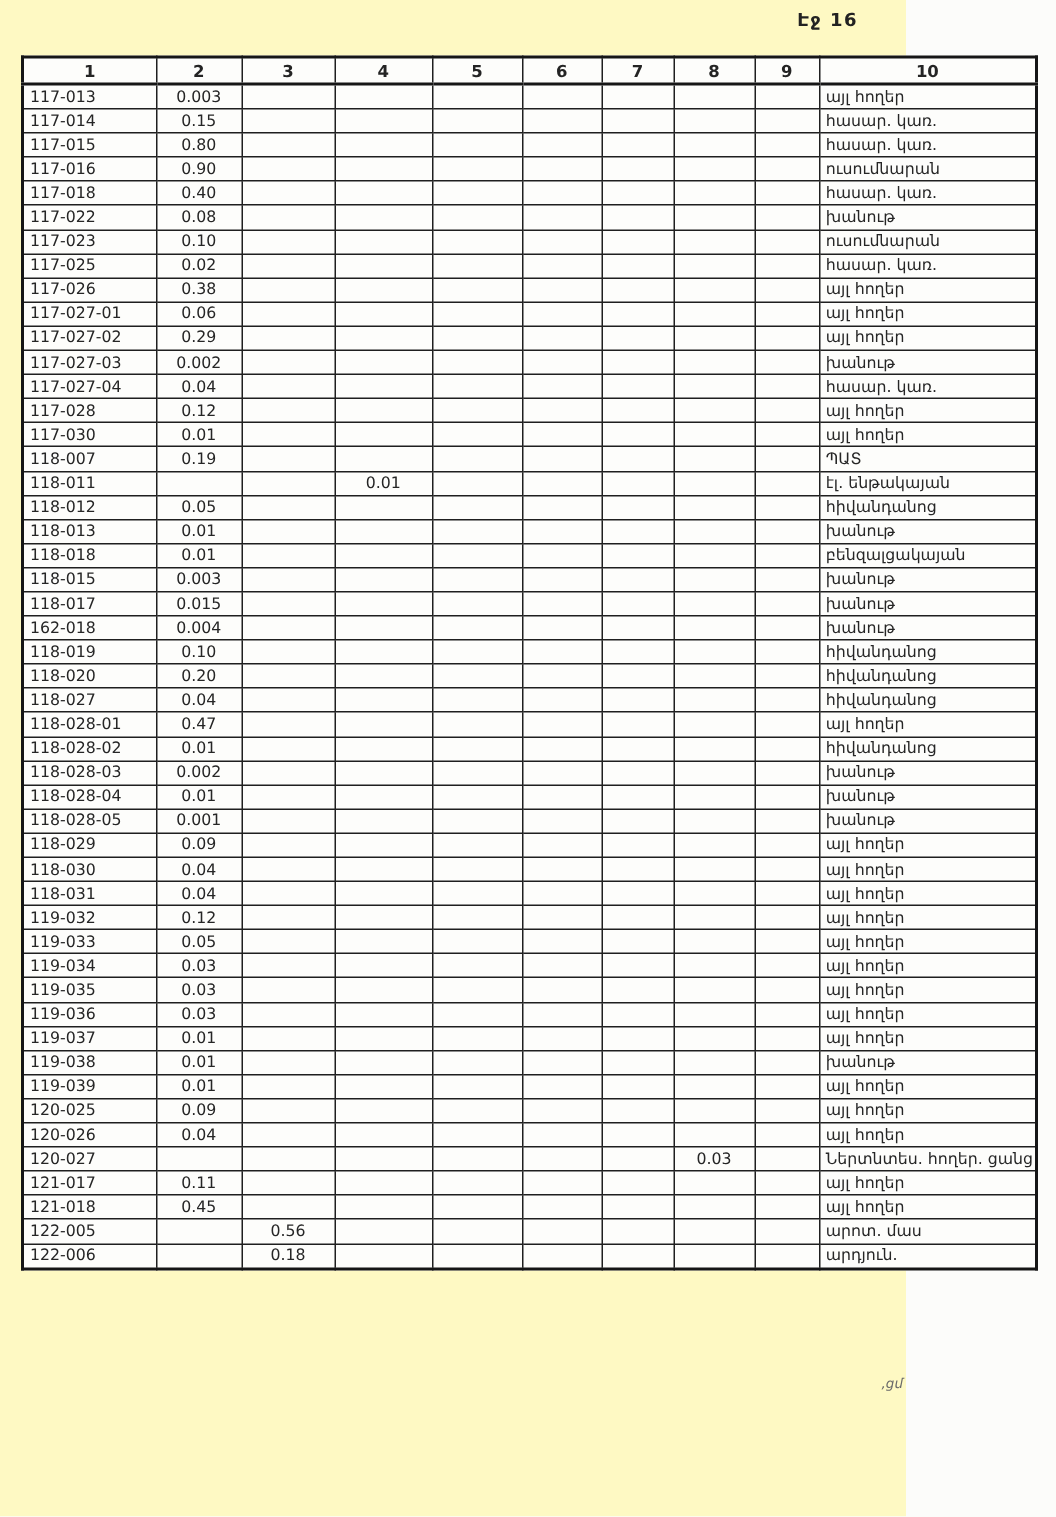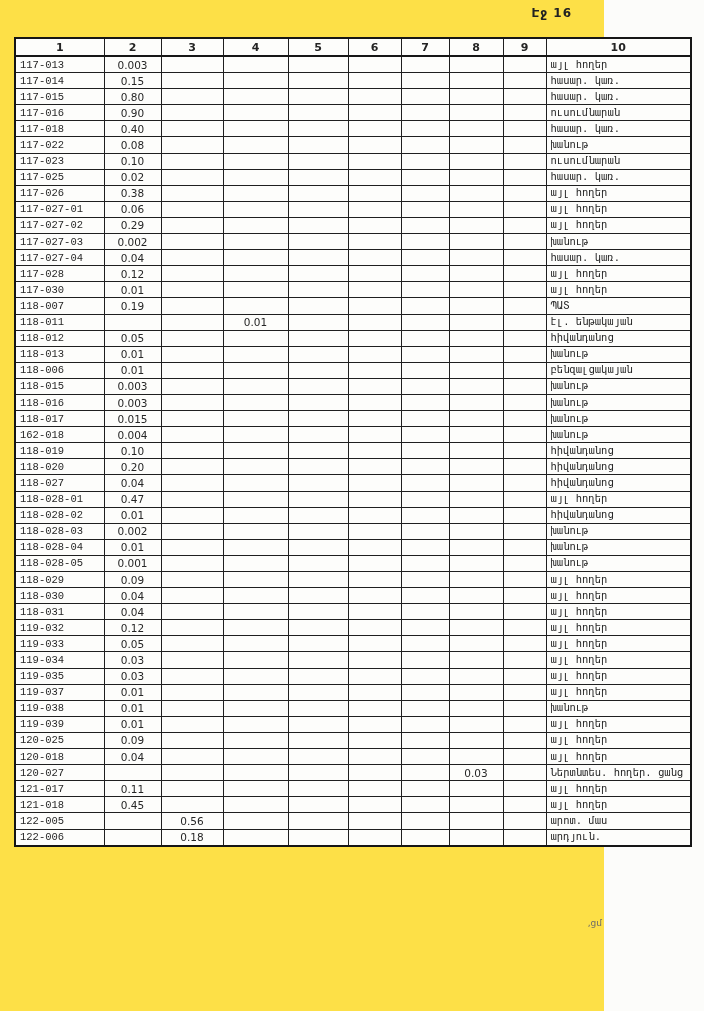--- a/index.html
+++ b/index.html
@@ -6,21 +6,21 @@
     margin: 0; padding: 0;
     width: 704px; height: 1011px;
     background: #fcfcfa;
     font-family: "DejaVu Sans", sans-serif;
     color: #1c1c1c;
     overflow: hidden;
   }
   .page {
     position: relative;
     width: 604px; height: 1011px;
-    background: #fde047;
+    background: #fef9c3;
   }
   .page-label {
     position: absolute;
     top: 6px; right: 32px;
     font-size: 12px;
     font-weight: bold;
     letter-spacing: 1px;
     color: #222;
   }
   table.scan-table {
@@ -46,28 +46,29 @@
   }
   table.scan-table td {
     font-size: 10.5px;
     line-height: 14px;
     height: 15.1px;
     padding: 0 4px;
     white-space: nowrap;
     overflow: hidden;
     color: #262626;
   }
-  td.c1  { text-align: left; font-family: Liberation Mono, monospace; }
+  td.c1  { text-align: left; }
   td.c2, td.c3, td.c4, td.c5, td.c6, td.c7, td.c8, td.c9 { text-align: center; }
-  td.c10 { text-align: left; border-left: 1px solid #1f1f1f; font-family: Liberation Mono, monospace; }
+  td.c10 { text-align: left; border-left: 1px solid #1f1f1f; }
   .margin-note {
     position: absolute;
     right: 2px; top: 918px;
     font-size: 9px;
     color: #6a6a6a;
+    font-style: italic;
   }
 </style>
 </head>
 <body>
 
 <div class="page">
 
   <div class="page-label">Էջ 16</div>
 
   <table class="scan-table">
@@ -320,21 +321,21 @@
           <td class="c3"></td>
           <td class="c4"></td>
           <td class="c5"></td>
           <td class="c6"></td>
           <td class="c7"></td>
           <td class="c8"></td>
           <td class="c9"></td>
           <td class="c10">խանութ</td>
         </tr>
         <tr>
-          <td class="c1">118-006</td>
+          <td class="c1">118-018</td>
           <td class="c2">0.01</td>
           <td class="c3"></td>
           <td class="c4"></td>
           <td class="c5"></td>
           <td class="c6"></td>
           <td class="c7"></td>
           <td class="c8"></td>
           <td class="c9"></td>
           <td class="c10">բենզալցակայան</td>
         </tr>
@@ -344,32 +345,20 @@
           <td class="c3"></td>
           <td class="c4"></td>
           <td class="c5"></td>
           <td class="c6"></td>
           <td class="c7"></td>
           <td class="c8"></td>
           <td class="c9"></td>
           <td class="c10">խանութ</td>
         </tr>
         <tr>
-          <td class="c1">118-016</td>
-          <td class="c2">0.003</td>
-          <td class="c3"></td>
-          <td class="c4"></td>
-          <td class="c5"></td>
-          <td class="c6"></td>
-          <td class="c7"></td>
-          <td class="c8"></td>
-          <td class="c9"></td>
-          <td class="c10">խանութ</td>
-        </tr>
-        <tr>
           <td class="c1">118-017</td>
           <td class="c2">0.015</td>
           <td class="c3"></td>
           <td class="c4"></td>
           <td class="c5"></td>
           <td class="c6"></td>
           <td class="c7"></td>
           <td class="c8"></td>
           <td class="c9"></td>
           <td class="c10">խանութ</td>
@@ -560,20 +549,32 @@
           <td class="c3"></td>
           <td class="c4"></td>
           <td class="c5"></td>
           <td class="c6"></td>
           <td class="c7"></td>
           <td class="c8"></td>
           <td class="c9"></td>
           <td class="c10">այլ հողեր</td>
         </tr>
         <tr>
+          <td class="c1">119-036</td>
+          <td class="c2">0.03</td>
+          <td class="c3"></td>
+          <td class="c4"></td>
+          <td class="c5"></td>
+          <td class="c6"></td>
+          <td class="c7"></td>
+          <td class="c8"></td>
+          <td class="c9"></td>
+          <td class="c10">այլ հողեր</td>
+        </tr>
+        <tr>
           <td class="c1">119-037</td>
           <td class="c2">0.01</td>
           <td class="c3"></td>
           <td class="c4"></td>
           <td class="c5"></td>
           <td class="c6"></td>
           <td class="c7"></td>
           <td class="c8"></td>
           <td class="c9"></td>
           <td class="c10">այլ հողեր</td>
@@ -608,21 +609,21 @@
           <td class="c3"></td>
           <td class="c4"></td>
           <td class="c5"></td>
           <td class="c6"></td>
           <td class="c7"></td>
           <td class="c8"></td>
           <td class="c9"></td>
           <td class="c10">այլ հողեր</td>
         </tr>
         <tr>
-          <td class="c1">120-018</td>
+          <td class="c1">120-026</td>
           <td class="c2">0.04</td>
           <td class="c3"></td>
           <td class="c4"></td>
           <td class="c5"></td>
           <td class="c6"></td>
           <td class="c7"></td>
           <td class="c8"></td>
           <td class="c9"></td>
           <td class="c10">այլ հողեր</td>
         </tr>

